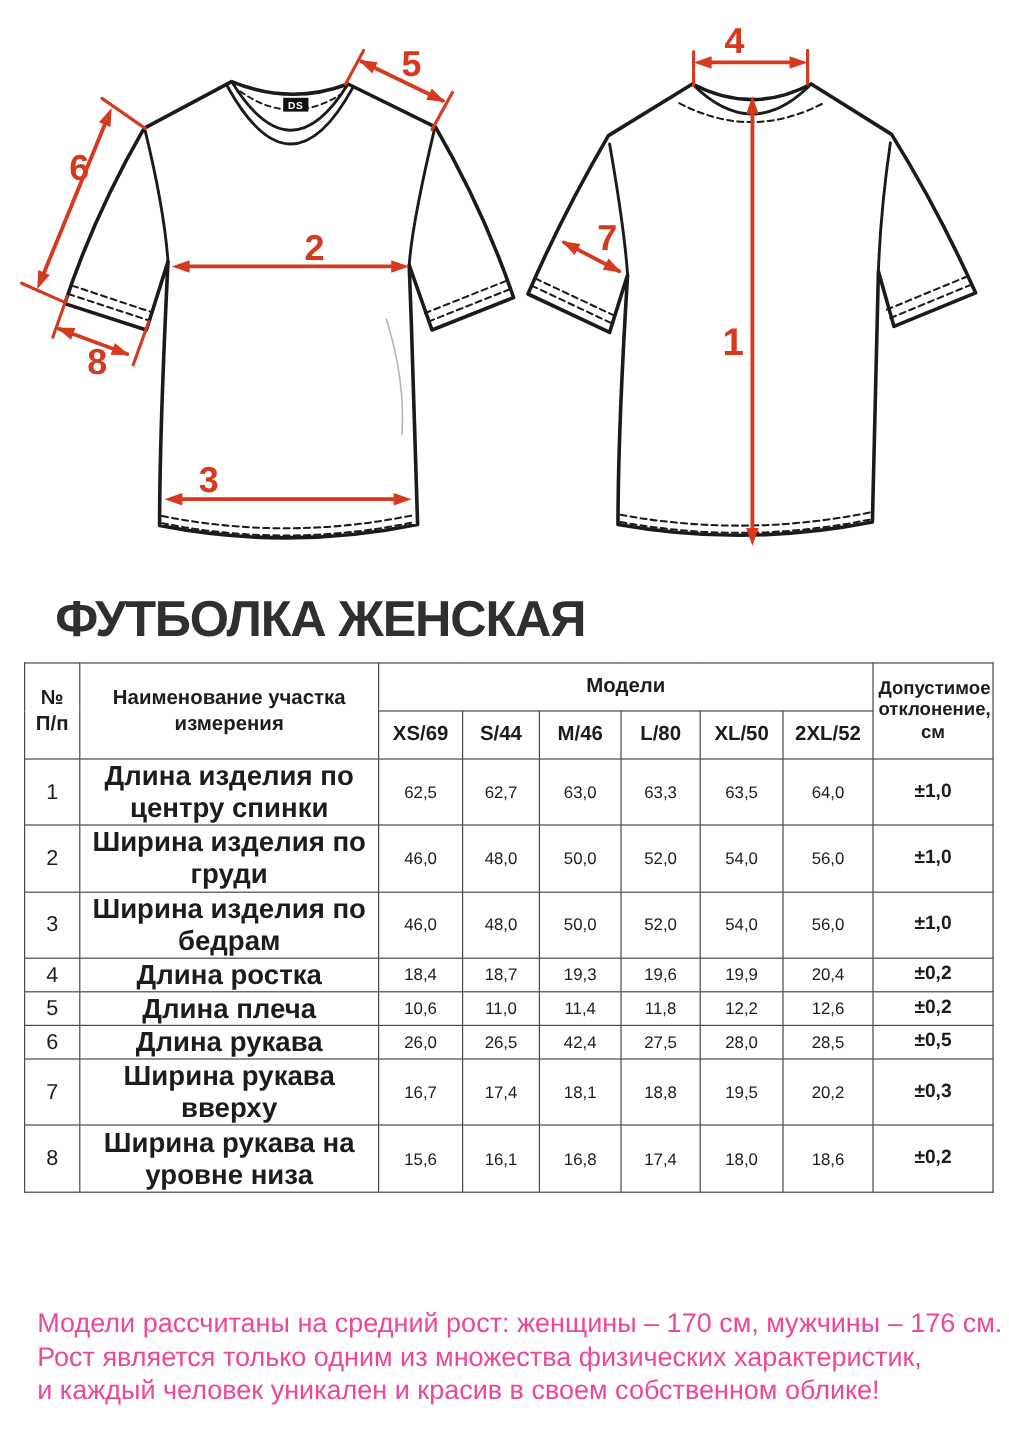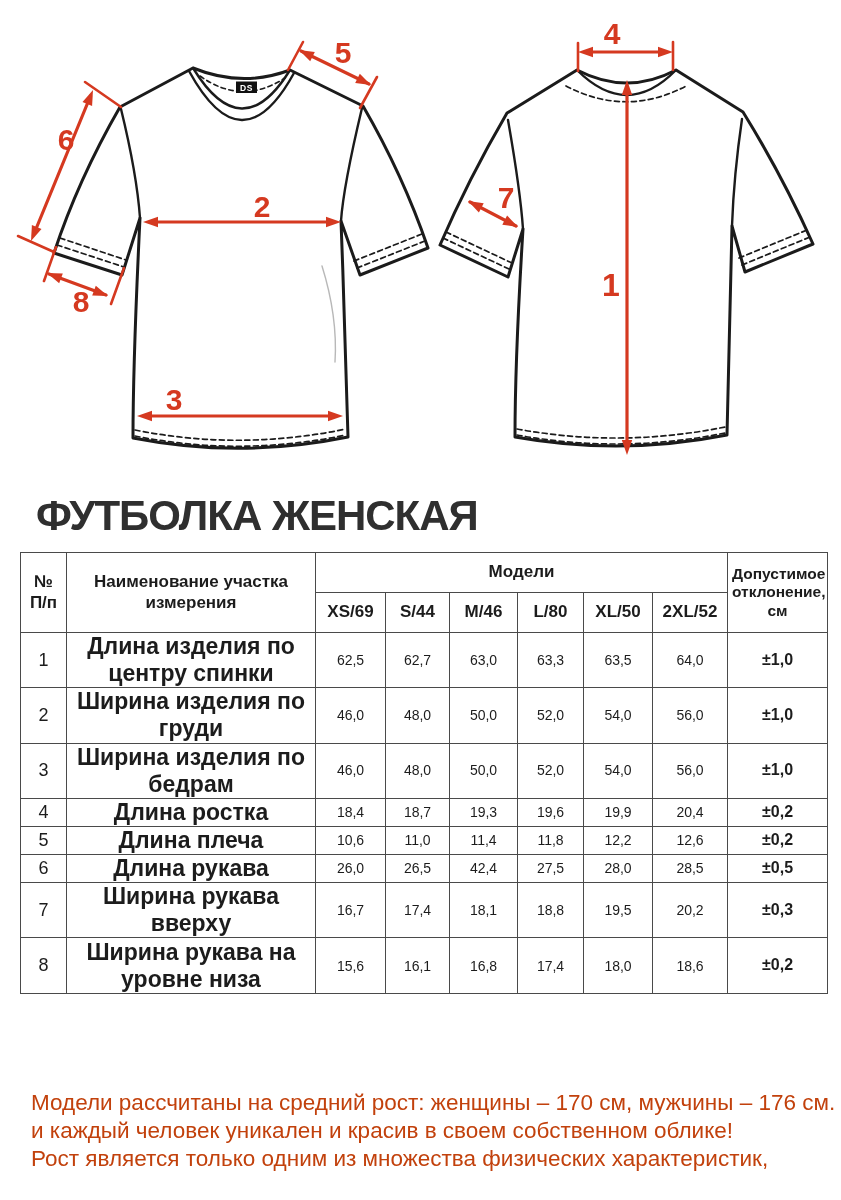--- a/index.html
+++ b/index.html
@@ -1,36 +1,36 @@
 <!DOCTYPE html>
 <html><head>
 <meta charset="utf-8">
 <style>
   html,body{margin:0;padding:0;background:#ffffff;}
   #page{position:relative;width:841px;height:1200px;background:#ffffff;overflow:hidden;
         font-family:"Liberation Sans",sans-serif;color:#1c1c1c;}
   #diagram-svg{position:absolute;left:0;top:0;}
-  #page-title{position:absolute;left:36px;top:492px;font-size:42px;font-weight:bold;
+  #page-title{position:absolute;left:46px;top:492px;font-size:42px;font-weight:bold;
               letter-spacing:-1px;color:#2f2f2f;white-space:nowrap;}
   table.size-table{position:absolute;left:20px;top:552px;width:807px;border-collapse:collapse;
                    table-layout:fixed;}
   table.size-table th,table.size-table td{border:1.5px solid #4a4a4a;padding:0 4px;
                    text-align:center;vertical-align:middle;line-height:1.18;}
   th{font-size:17px;font-weight:bold;}
   th.tol{font-size:15.5px;}
   td.num{font-size:18px;}
   td.name{text-align:left;font-size:23px;padding-left:7px;padding-right:2px;font-weight:bold;}
   td.val{font-size:14px;}
   td.tolv{font-size:16px;font-weight:bold;}
   tr.hrow{height:40px;}
   tr.r-tall{height:54px;}
   tr.r-std{height:28px;}
   tr.r-tall2{height:56px;}
   #footer-note{position:absolute;left:31px;top:1089px;font-size:22.5px;line-height:28px;
-               color:#c2410c;}
+               color:#ec4899;}
 </style>
 </head>
 <body>
 
 <div id="page">
 
   <svg id="diagram-svg" width="841" height="470" viewBox="0 0 841 470">
 
     <g fill="none" stroke="#1b1b1b" stroke-width="3" stroke-linejoin="round" stroke-linecap="round">
       <path fill="#ffffff" d="M 193,68 L 120,107 Q 78,180 54,253 L 122,275 L 140,218
@@ -263,17 +263,17 @@
         <td class="val">17,4</td>
         <td class="val">18,0</td>
         <td class="val">18,6</td>
         <td class="tolv">±0,2</td>
       </tr>
     </tbody>
   </table>
 
   <div id="footer-note">
     <div>Модели рассчитаны на средний рост: женщины – 170 см, мужчины – 176 см.</div>
+    <div>Рост является только одним из множества физических характеристик,</div>
     <div>и каждый человек уникален и красив в своем собственном облике!</div>
-    <div>Рост является только одним из множества физических характеристик,</div>
   </div>
 
 </div>
 
 </body></html>

